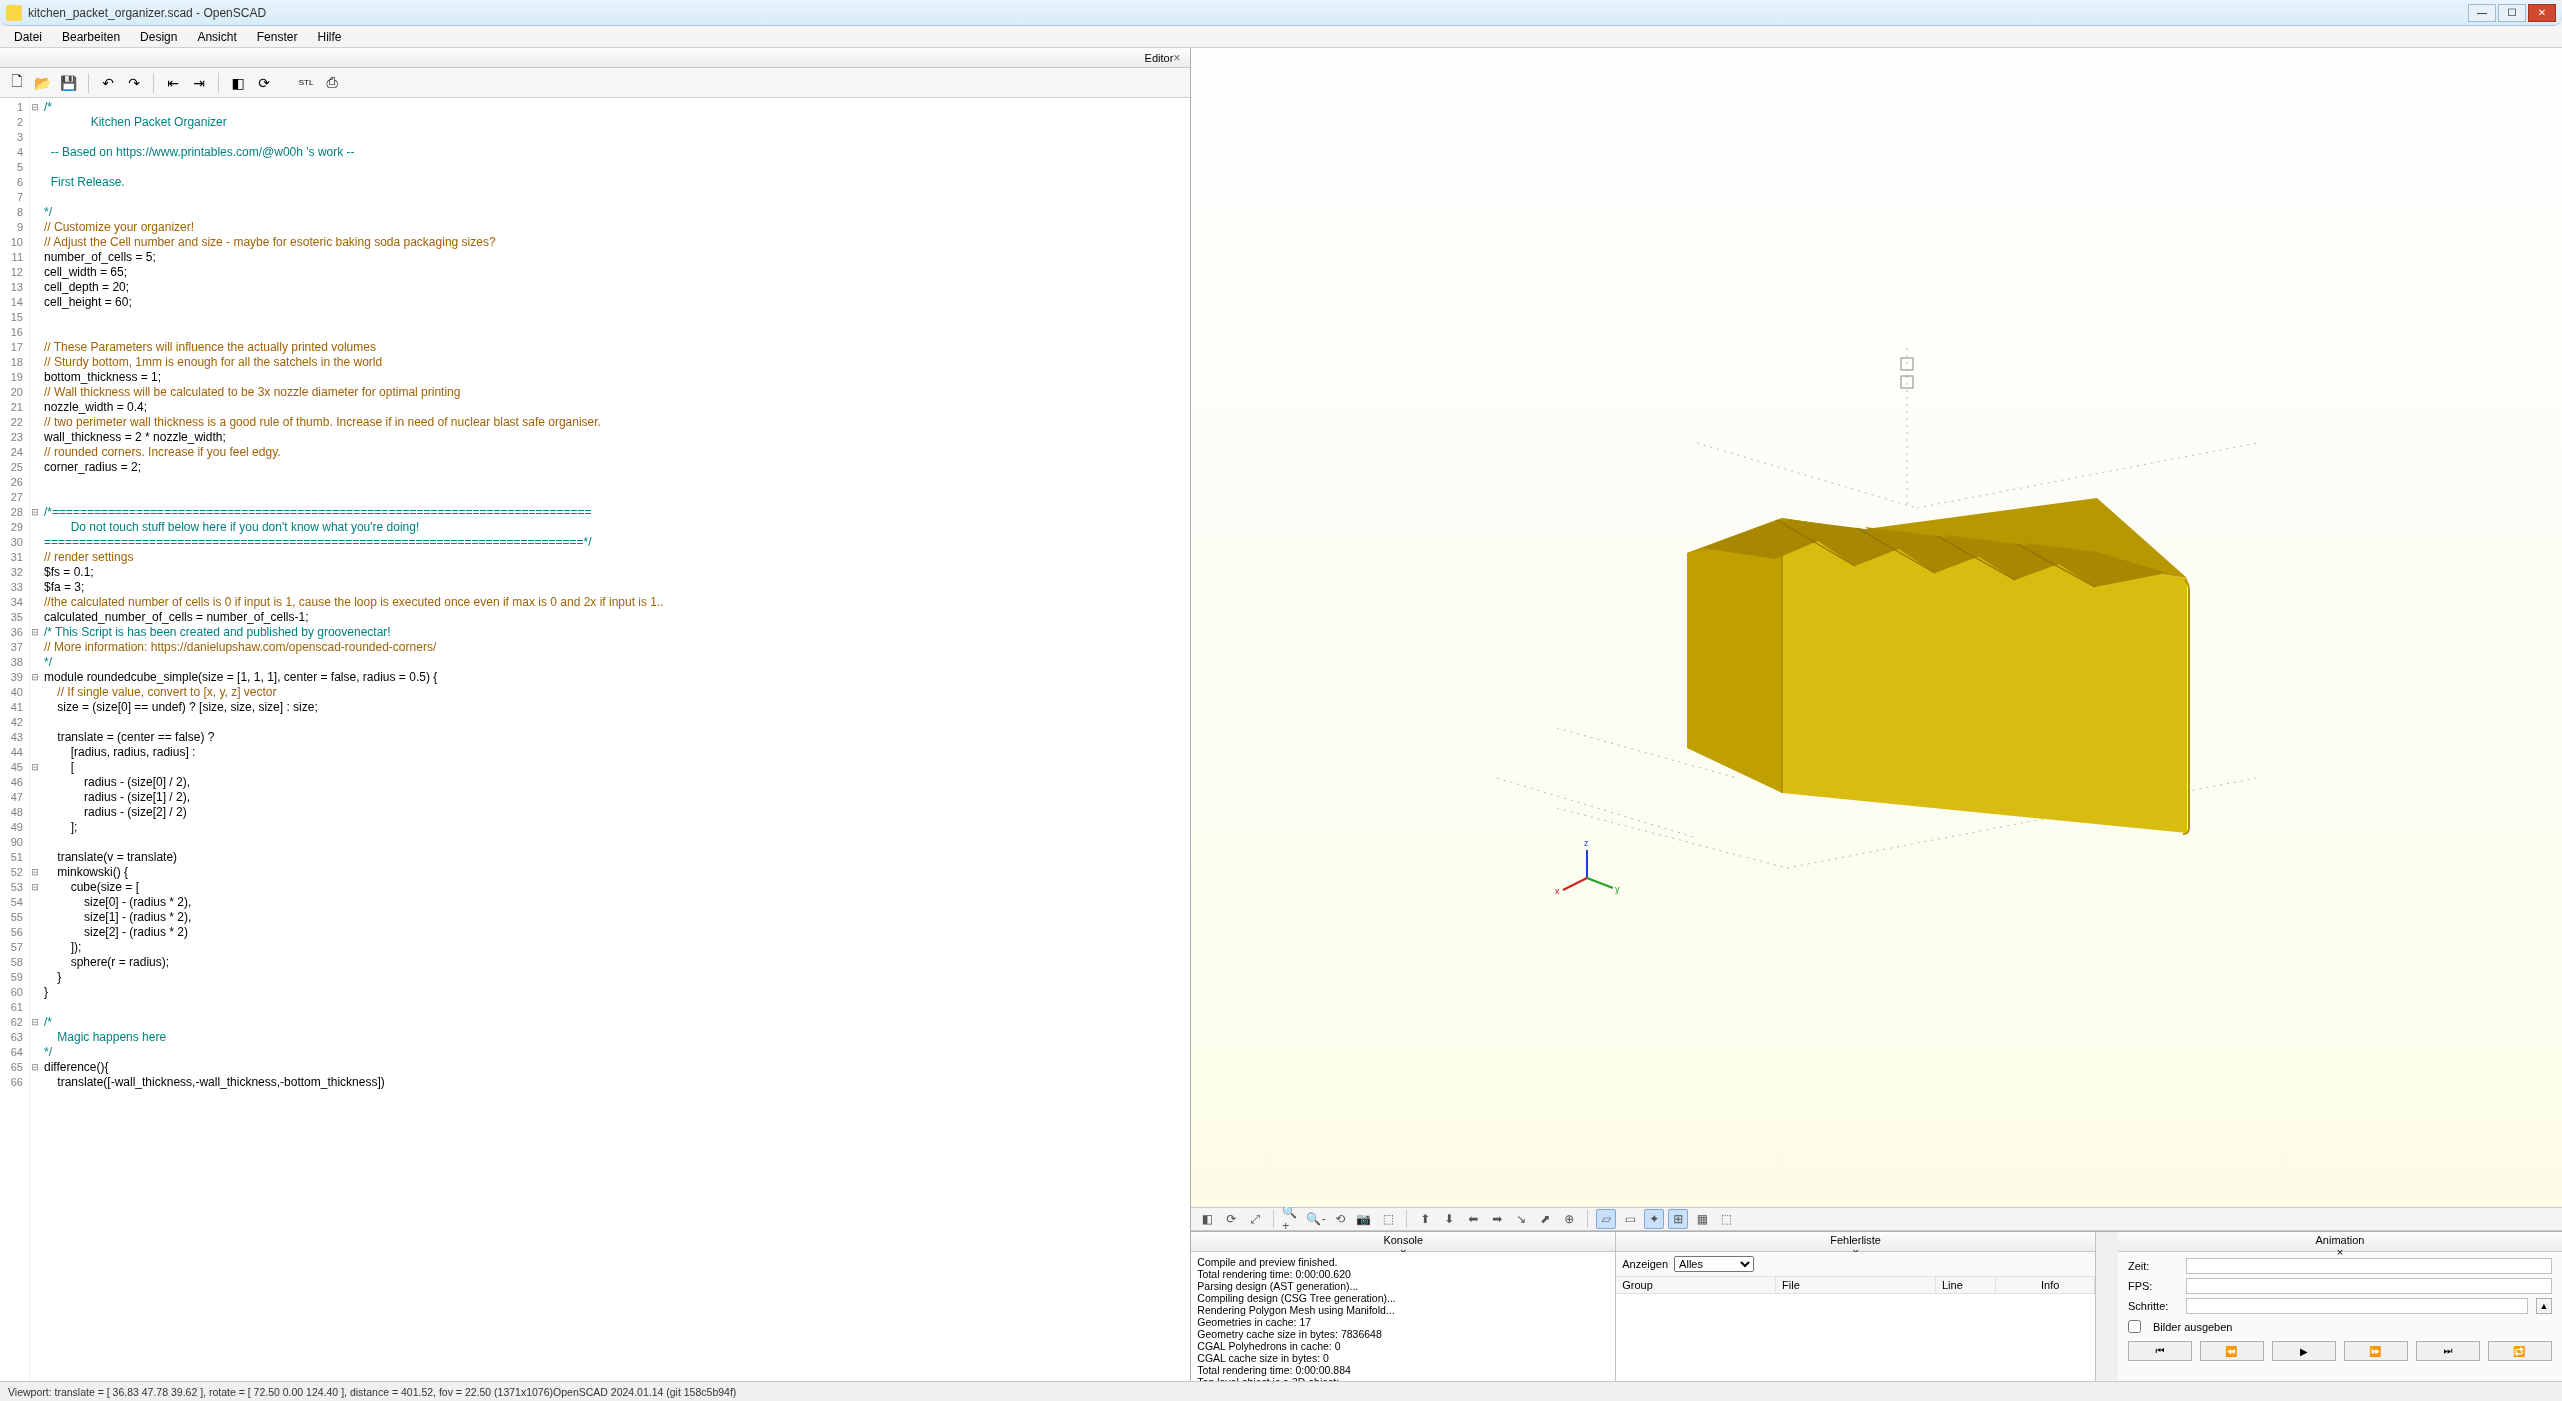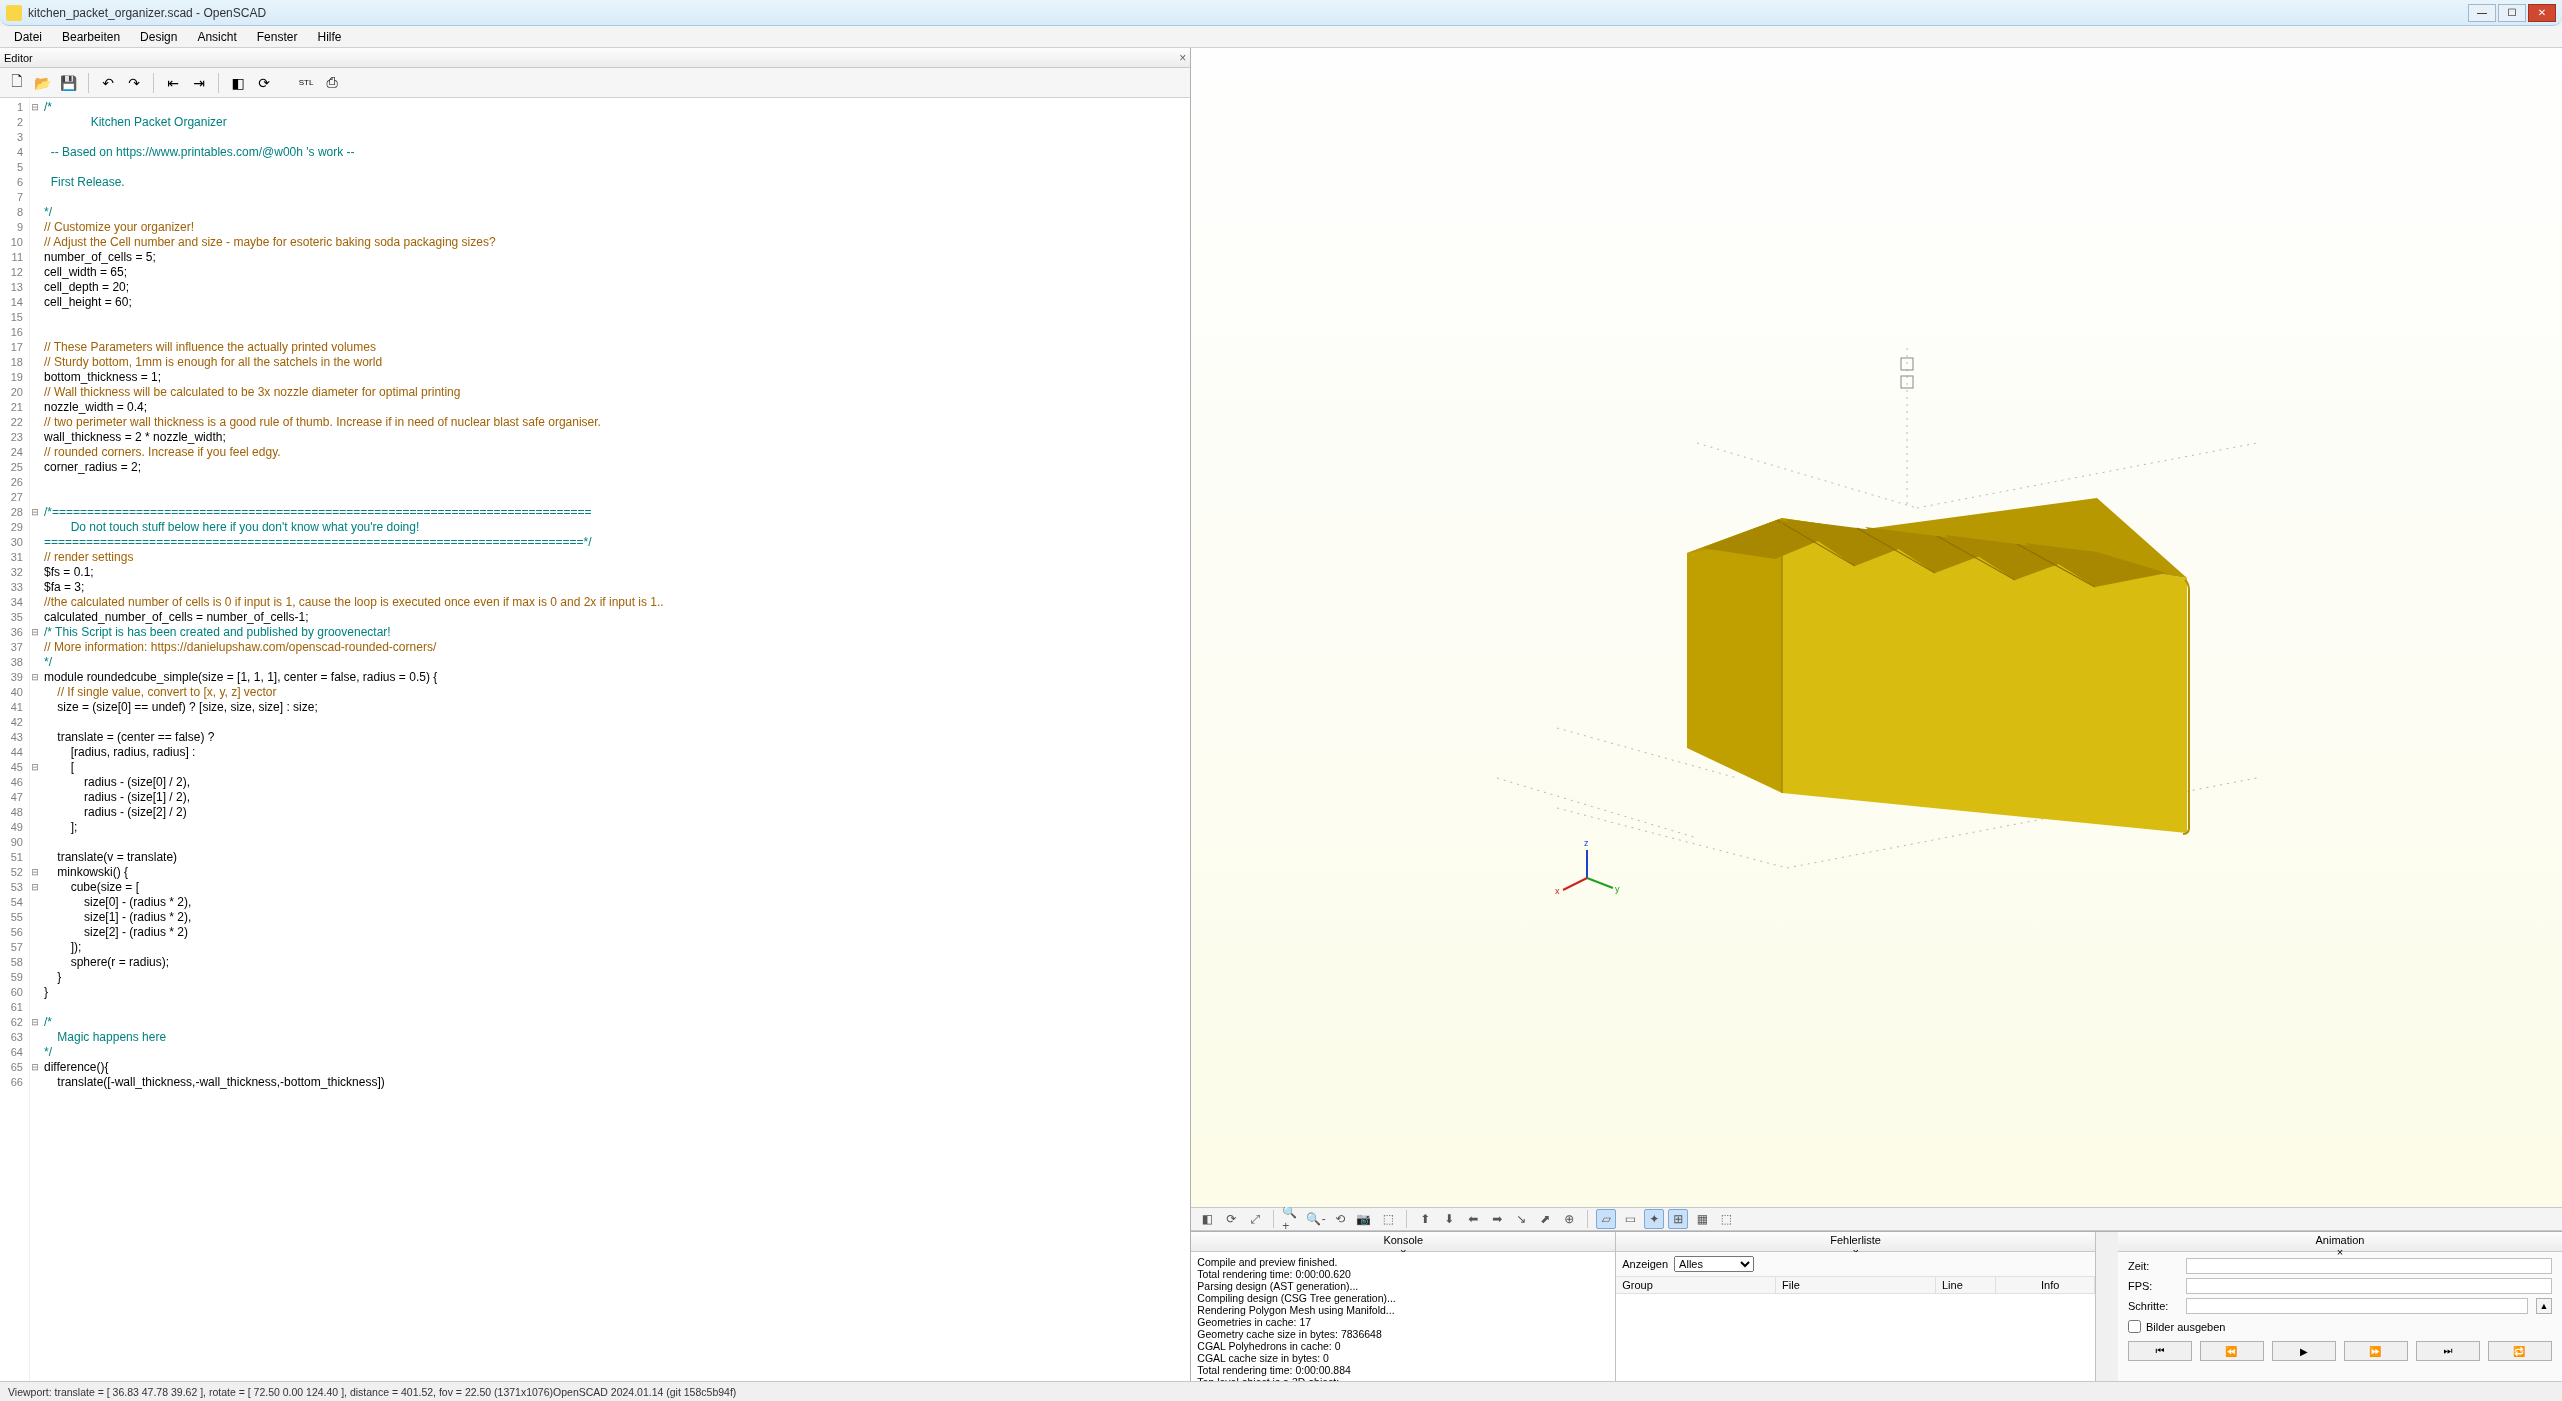--- a/index.html
+++ b/index.html
@@ -17,21 +17,21 @@
 
 
 .menubar { height: 22px; background: #f4f4f4; border-bottom: 1px solid #d0d0d0; display: flex; align-items: center; padding: 0 4px; font-size: 12px; }
 .menubar .menu-item { padding: 2px 10px; cursor: pointer; }
 
 
 .main-area { flex: 1; display: flex; min-height: 0; }
 
 
 .editor-panel { width: 46.5%; display: flex; flex-direction: column; border-right: 1px solid #b0b0b0; background: #fff; }
-.panel-header { height: 20px; background: linear-gradient(to bottom, #fdfdfd, #ececec); border-bottom: 1px solid #c8c8c8; font-size: 11px; padding: 2px 4px; display: flex; align-items: center; justify-content: space-between; }
+.panel-header { height: 20px; background: linear-gradient(to bottom, #fdfdfd, #ececec); border-bottom: 1px solid #c8c8c8; font-size: 11px; padding: 2px 10px; display: flex; align-items: center; justify-content: flex-end; }
 .panel-header .close-panel { cursor: pointer; font-size: 12px; color: #666; }
 
 
 .toolbar { height: 30px; background: #f6f6f6; border-bottom: 1px solid #d0d0d0; display: flex; align-items: center; padding: 0 6px; gap: 4px; }
 .toolbar .tbtn { width: 22px; height: 22px; display: flex; align-items: center; justify-content: center; cursor: pointer; border-radius: 2px; }
 .toolbar .sep { width: 1px; height: 20px; background: #c8c8c8; margin: 0 4px; }
 
 
 .code-wrap { flex: 1; display: flex; overflow: auto; font-family: Consolas, "Courier New", monospace; font-size: 12px; line-height: 15px; background: #fff; }
 .gutter { width: 30px; background: #fff; color: #808080; text-align: right; padding: 2px 6px 2px 2px; user-select: none; border-right: 1px solid #f0f0f0; }
@@ -81,21 +81,21 @@
 .anim-row { display: flex; align-items: center; margin-bottom: 4px; gap: 8px; }
 .anim-row label { width: 50px; }
 .anim-row input[type=text] { flex: 1; border: 1px solid #c0c0c0; font-size: 11px; padding: 1px 3px; }
 .anim-ctrls { display: flex; gap: 8px; margin-top: 8px; justify-content: space-around; }
 .anim-ctrls .abtn { flex: 1; height: 20px; border: 1px solid #b0b0b0; background: #f0f0f0; font-size: 10px; display: flex; align-items: center; justify-content: center; cursor: pointer; }
 
 
 .statusbar { height: 20px; background: #f0f0f0; border-top: 1px solid #c8c8c8; font-size: 10.5px; display: flex; align-items: center; padding: 0 8px; justify-content: flex-start; color: #333; }
 
 
-.chk-row { display: flex; align-items: center; gap: 5px; margin-top: 6px; font-size: 11px; }
+.chk-row { display: flex; align-items: center; gap: 12px; margin-top: 6px; font-size: 11px; }
 .step-input { display: flex; align-items: center; gap: 4px; }
 .step-input .stepbtn { width: 16px; height: 16px; border: 1px solid #b0b0b0; background: #f4f4f4; font-size: 9px; display: flex; align-items: center; justify-content: center; cursor: pointer; }
 </style>
 </head>
 <body>
 
 <div class="window">
 
   <div class="titlebar">
     <div class="app-icon"></div>

